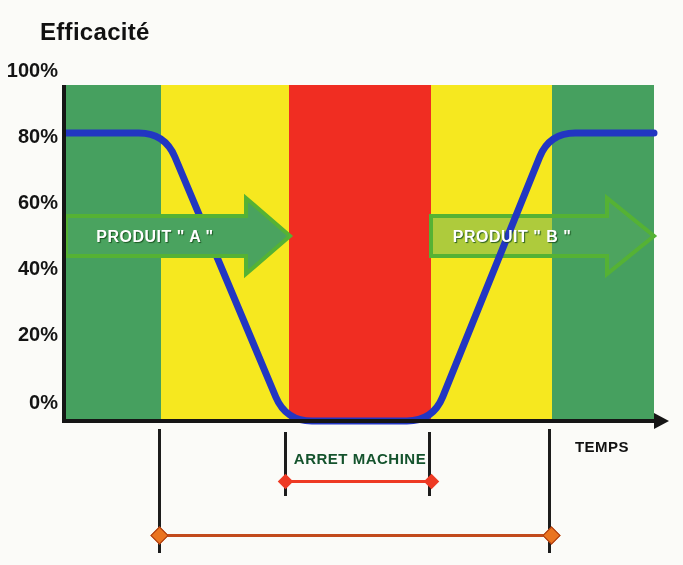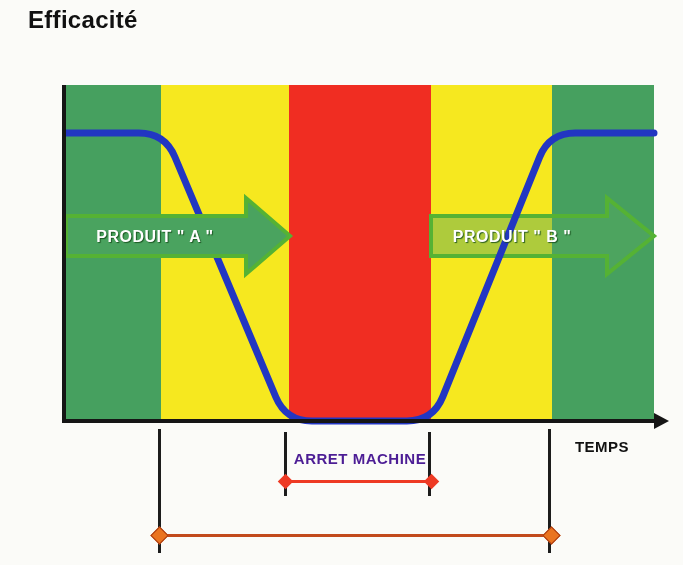--- a/index.html
+++ b/index.html
@@ -2,21 +2,21 @@
 <html><head>
 <meta charset="utf-8">
 <style>
   html,body{margin:0;padding:0;background:#fbfbf8;}
   .stage{
     position:relative;width:683px;height:565px;overflow:hidden;
     background:#fbfbf8;
     font-family:"Liberation Sans", sans-serif;
   }
   .title{
-    position:absolute;left:28px;top:6px;margin:0;
+    position:absolute;left:28px;top:6px;margin:12px;
     font-size:24px;font-weight:bold;color:#111;letter-spacing:.3px;
   }
   .y-labels span{
     position:absolute;right:0;transform:translateY(-50%);
     font-size:20px;font-weight:bold;color:#141414;white-space:nowrap;
   }
   .y-labels{position:absolute;left:0;top:0;width:58px;height:565px;}
   .zone-band{
     position:absolute;left:66px;top:85px;width:588px;height:336px;
     display:flex;flex-direction:row;
@@ -63,20 +63,28 @@
   #dp-l{left:153px;top:529px;}
   #dp-r{left:545px;top:529px;}
 </style>
 </head>
 <body>
 
 <div class="stage">
 
   <h1 class="title">Efficacité</h1>
 
+  <div class="y-labels" id="yTicks">
+      <span style="top: 70px;">100%</span>
+      <span style="top: 136px;">80%</span>
+      <span style="top: 202px;">60%</span>
+      <span style="top: 268px;">40%</span>
+      <span style="top: 334px;">20%</span>
+      <span style="top: 402px;">0%</span>
+    </div>
 
   <div class="zone-band" id="zoneBand">
       <div class="zone" style="width: 16.2%; background: rgb(70, 160, 95);"></div>
       <div class="zone" style="width: 21.7%; background: rgb(246, 232, 31);"></div>
       <div class="zone" style="width: 24.1%; background: rgb(240, 45, 34);"></div>
       <div class="zone" style="width: 20.7%; background: rgb(246, 232, 31);"></div>
       <div class="zone" style="width: 17.3%; background: rgb(70, 160, 95);"></div>
     </div>
 
   <svg class="overlay" id="chartSvg" width="588" height="336" viewBox="0 0 588 336">
@@ -91,21 +99,21 @@
   <div class="y-axis-line"></div>
   <div class="x-axis-line"></div>
   <div class="x-axis-arrowhead"></div>
   <div class="temps">TEMPS</div>
 
   <div class="guide-v" id="gv-left"></div>
   <div class="guide-v" id="gv-right"></div>
   <div class="guide-v" id="gv-arret-l"></div>
   <div class="guide-v" id="gv-arret-r"></div>
 
-  <div class="arret-label" id="arretLabel" style="color: #4c1d95;">ARRET MACHINE</div>
+  <div class="arret-label" id="arretLabel" style="color: #14532d;">ARRET MACHINE</div>
   <div class="arret-line" id="arretLine" style="background: rgb(238, 58, 36);"></div>
   <div class="diamond d-arret" id="da-l" style="background: rgb(238, 58, 36);"></div>
   <div class="diamond d-arret" id="da-r" style="background: rgb(238, 58, 36);"></div>
 
   <div class="perte-line" id="perteLine" style="background: rgb(194, 74, 28);"></div>
   <div class="diamond d-perte" id="dp-l" style="background: rgb(234, 116, 32);"></div>
   <div class="diamond d-perte" id="dp-r" style="background: rgb(234, 116, 32);"></div>
 
 </div>
 

